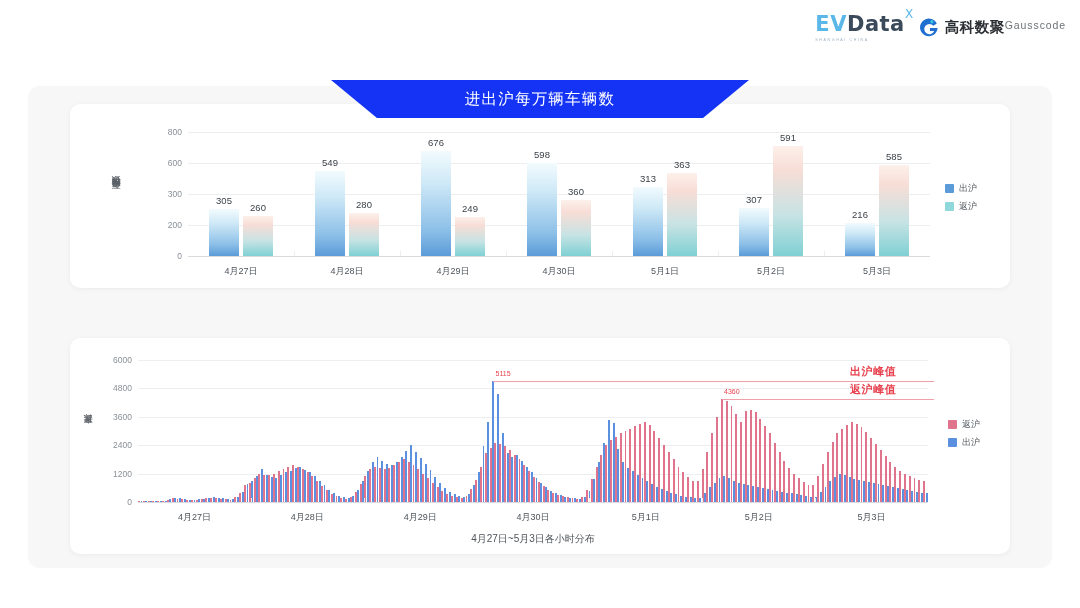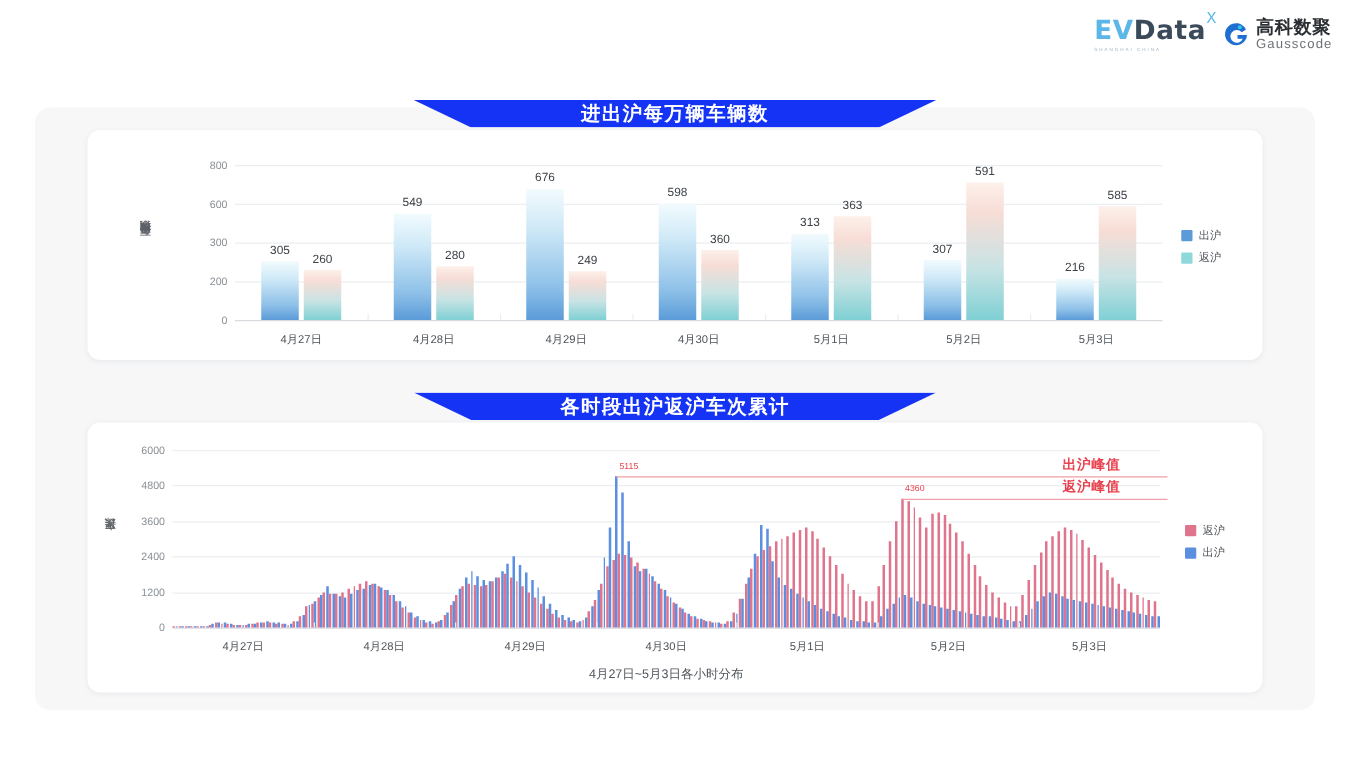--- a/index.html
+++ b/index.html
@@ -15,37 +15,37 @@
   .header { position:absolute; top:0; left:0; width:1080px; height:60px; }
   .logos { position:absolute; right:14px; top:14px; display:flex; align-items:center; gap:13px; }
   .logo-ev { display:flex; flex-direction:column; align-items:flex-start; }
   .logo-ev-main { font-family:"DejaVu Sans", sans-serif; font-size:21px; font-weight:700;
                   letter-spacing:0.5px; color:#3a4a5a; position:relative; line-height:1; }
   .logo-ev-main .ev { color:#5bb7e8; }
   .logo-ev-main .sup { position:absolute; right:-9px; top:-6px; font-size:12px; color:#5bb7e8; font-weight:400; }
   .logo-ev-sub { font-size:3.6px; letter-spacing:1.6px; color:#9fb3c4; margin-top:3px; }
   .logo-gauss { display:flex; align-items:center; gap:5px; }
   .gauss-mark { width:22px; height:22px; flex:0 0 22px; }
-  .logo-gauss-txt { display:flex; flex-direction:column; line-height:1.05; }
+  .logo-gauss-txt { display:flex; flex-direction:row; line-height:1.05; }
   .gauss-cn { font-size:14.5px; font-weight:700; color:#2b2f33; letter-spacing:0.5px; }
   .gauss-en { font-size:10.5px; color:#6d7276; letter-spacing:0.9px; }
 
   
   .frame { position:absolute; left:28px; top:86px; width:1024px; height:482px;
            background:#f7f7f8; border-radius:12px; }
 
   
   .card { position:absolute; background:#ffffff; border-radius:10px;
           box-shadow:0 1px 4px rgba(120,130,145,0.10); }
   #card1 { left:70px; top:104px; width:940px; height:184px; }
   #card2 { left:70px; top:338px; width:940px; height:216px; }
 
   
-  .banner { position:absolute; height:22px; background:#1433F5; color:#fff;
-            font-size:15.5px; font-weight:700; letter-spacing:1.2px;
+  .banner { position:absolute; height:38px; background:#1433F5; color:#fff;
+            font-size:15.5px; font-weight:400; letter-spacing:1.2px;
             display:flex; align-items:center; justify-content:center;
             clip-path: polygon(0 0, 100% 0, 89% 100%, 11% 100%); }
   #banner1 { left:331px; top:80px; width:418px; }
   #banner2 { left:331px; top:314px; width:418px; }
 
   
   .chart { position:absolute; }
   .ylabel { position:absolute; writing-mode:vertical-rl; transform:rotate(180deg);
             font-size:9px; color:#5a6066; letter-spacing:0.5px; white-space:nowrap; }
   .ytick { position:absolute; right:0; transform:translateY(-50%);
@@ -545,15 +545,14 @@
             <div class="legend-sw" style="background: rgb(224, 116, 140);"></div>
             <div class="legend-lb">返沪</div>
           </div>
           <div class="legend-row">
             <div class="legend-sw" style="background: rgb(91, 143, 224);"></div>
             <div class="legend-lb">出沪</div>
           </div>
         </div>
       </div>
   </div>
-  <div class="banner" id="banner2">各时段出沪返沪车次累计</div>
 
 </div>
 
 </body></html>

